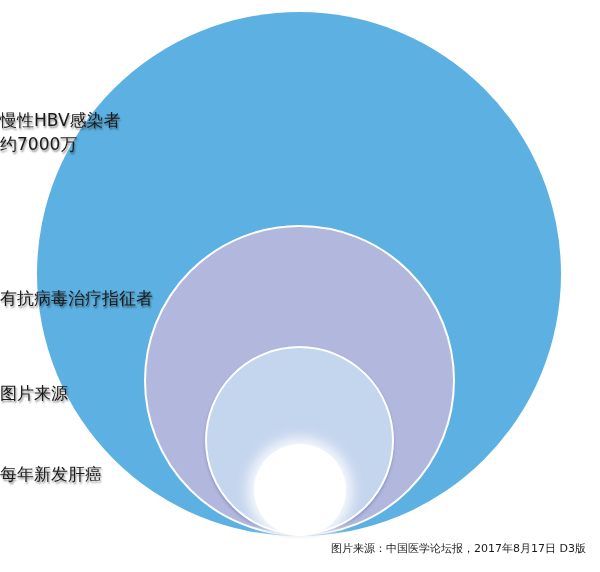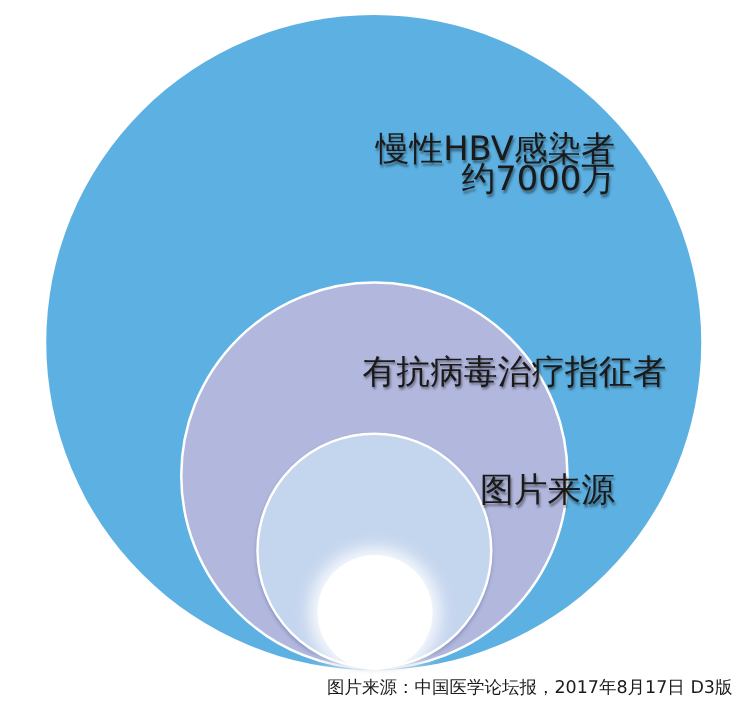--- a/index.html
+++ b/index.html
@@ -4,43 +4,44 @@
   <style>
     html, body { margin: 0; padding: 0; background: #ffffff; }
     body { width: 600px; height: 572px; position: relative; overflow: hidden; font-family: "DejaVu Sans", "Liberation Sans", sans-serif; }
     .circle { position: absolute; border-radius: 50%; box-sizing: border-box; }
     #c1 { left: 37px; top: 12px; width: 524px; height: 524px; background: #5db1e2; }
     #c2 { left: 144px; top: 225px; width: 311px; height: 311px; background: #b2b7dd; border: 2px solid #ffffff; }
     #c3 { left: 205px; top: 346px; width: 189px; height: 189px; background: #c4d5ee; border: 2px solid #ffffff;
           box-shadow: 0 2px 3px rgba(60,80,140,0.35); }
     #c4 { left: 254px; top: 444px; width: 92px; height: 92px; background: #ffffff;
           box-shadow: 0 0 14px 6px rgba(255,255,255,0.9); }
-    .label { position: absolute; left: 0; width: 492px; text-align: right; color: #1a1a1a;
-             font-size: 27px; line-height: 24px;
+    .label { position: absolute; left: 0; width: 492px; text-align: left; color: #1a1a1a;
+             font-size: 17px; line-height: 24px;
              text-shadow: 1px 2px 2px rgba(0,0,0,0.45); }
     #l1 { top: 108px; }
-    #l2 { top: 286px; margin-left: 41px; }
+    #l2 { top: 286px; }
     #l3 { top: 381px; }
     #l4 { top: 462px; }
-    .source { position: absolute; right: 14px; top: 541px; font-size: 14px; color: #1a1a1a; font-family: "DejaVu Sans", sans-serif; }
+    .source { position: absolute; right: 14px; top: 541px; font-size: 11px; color: #1a1a1a; font-family: "DejaVu Sans", sans-serif; }
   </style>
 </head>
 <body>
 
 <div class="circle" id="c1"></div>
 <div class="circle" id="c2"></div>
 <div class="circle" id="c3"></div>
 <div class="circle" id="c4"></div>
 
 <div class="label" id="l1">
   <div>慢性HBV感染者</div>
   <div>约7000万</div>
 </div>
 <div class="label" id="l2">
   <div>有抗病毒治疗指征者</div>
 </div>
 <div class="label" id="l3">
   <div>图片来源</div>
 </div>
 <div class="label" id="l4">
+  <div>每年新发肝癌</div>
 </div>
 
 <div class="source">图片来源：中国医学论坛报，2017年8月17日 D3版</div>
 
 </body></html>

